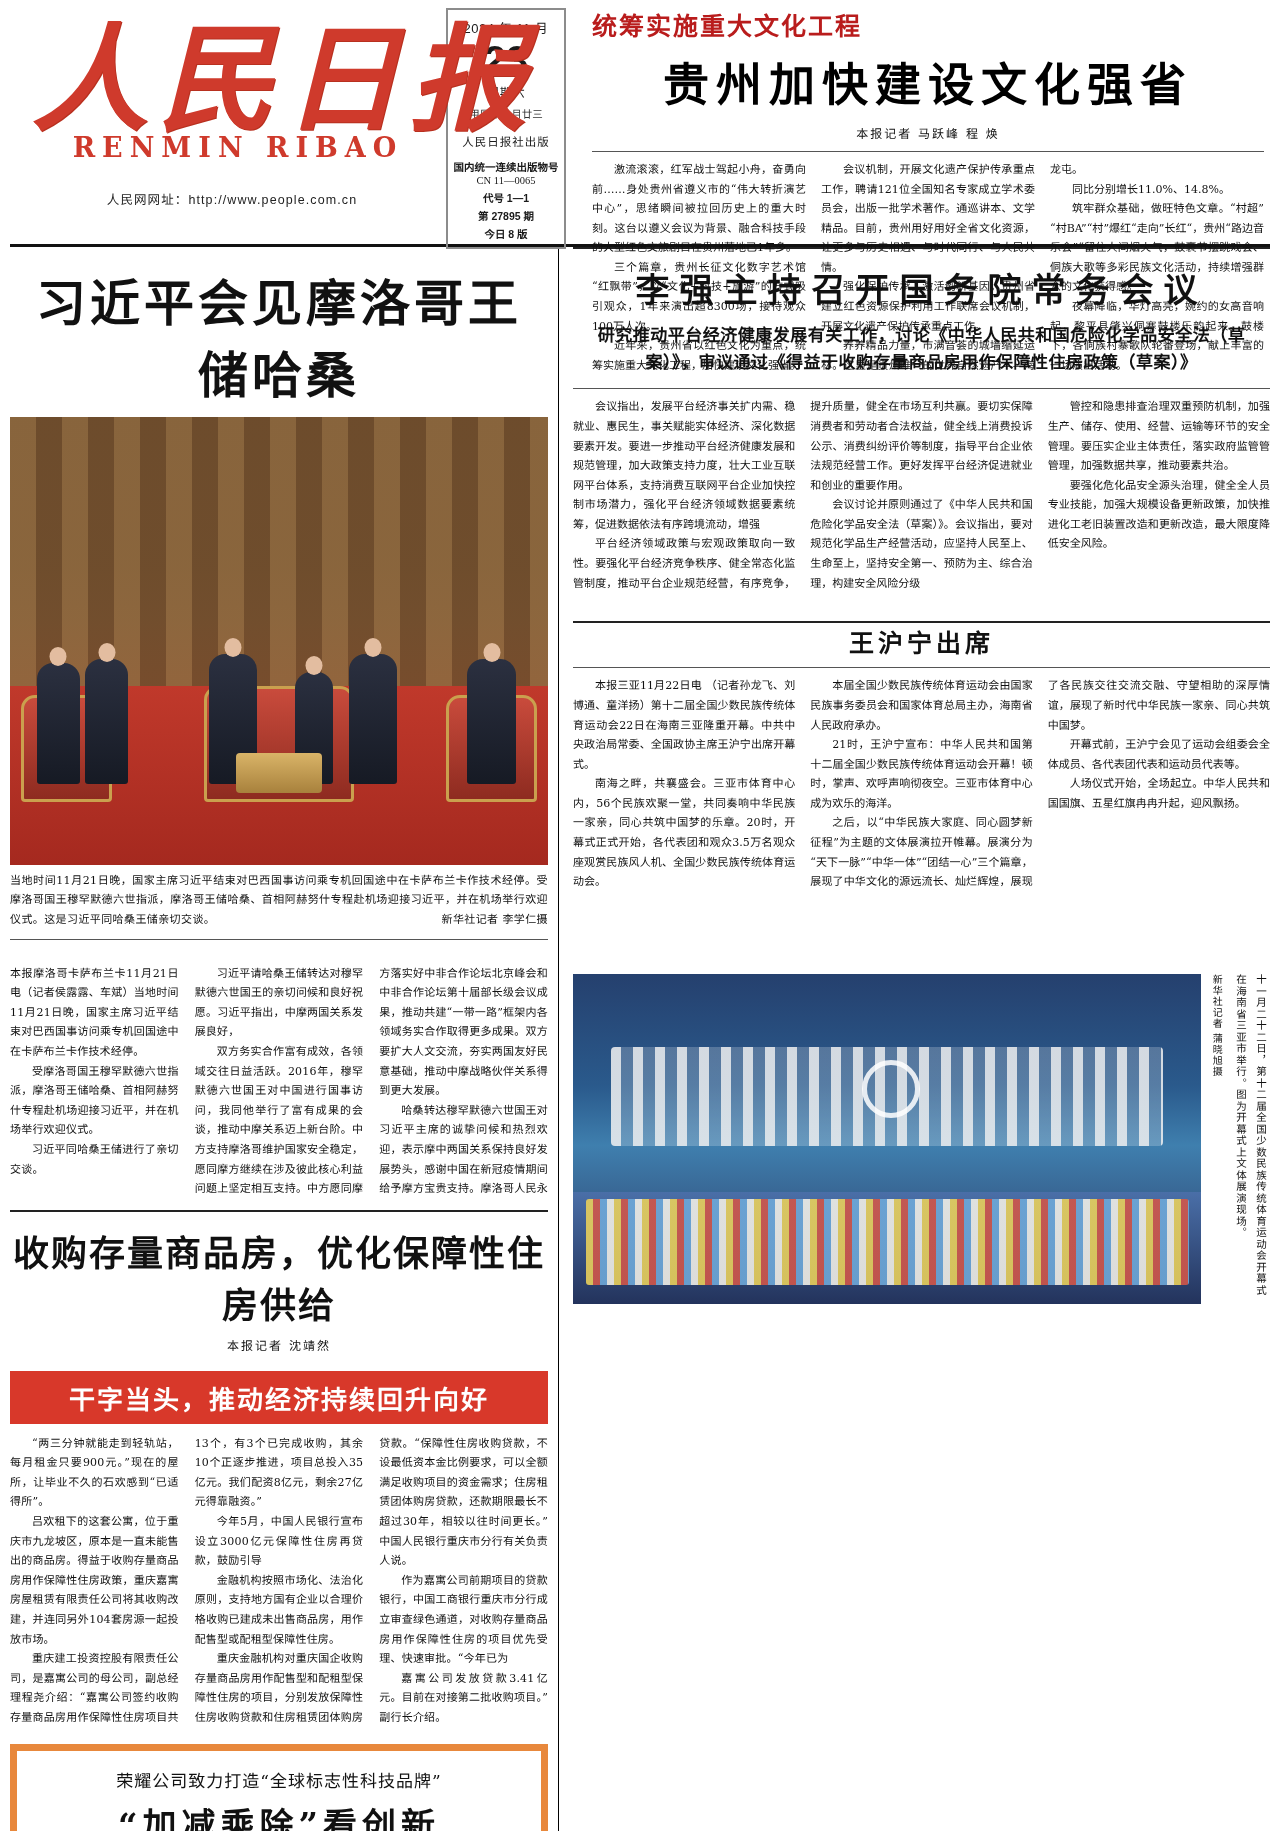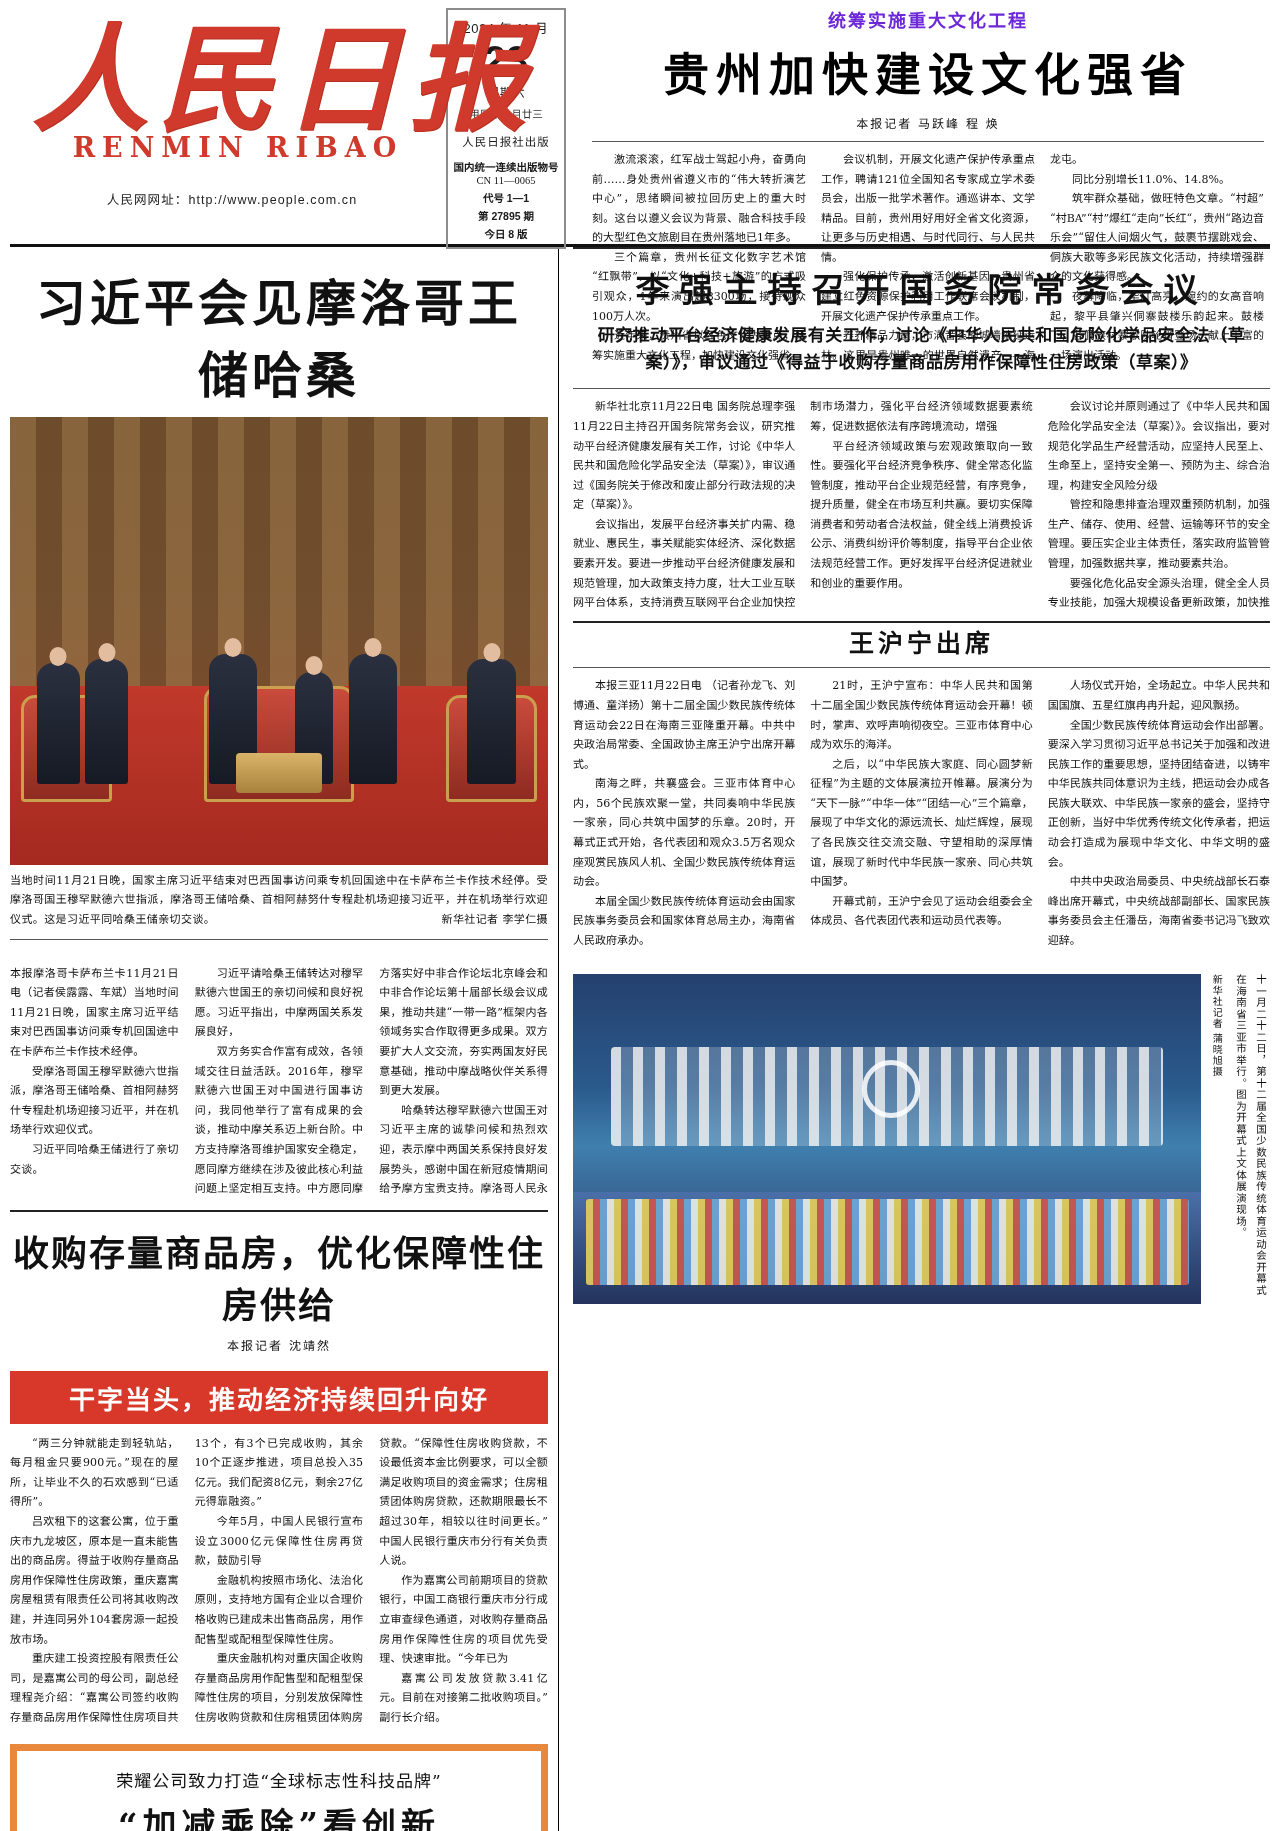--- a/index.html
+++ b/index.html
@@ -67,22 +67,22 @@
             font-family:"DejaVu Serif","Liberation Serif",serif; }
   .db-cn1 { font-size:10.5px; margin-top:10px; font-weight:700; }
   .db-cn2 { font-size:10.5px; margin-top:1px; font-family:"Liberation Serif",serif;}
   .db-code { font-size:10.5px; margin-top:4px; font-weight:700;}
   .db-issue { font-size:10.5px; margin-top:3px; font-weight:700;}
   .db-pages { font-size:10.5px; margin-top:3px; font-weight:700;}
 
   
   .mh-right { flex:1; padding:6px 6px 0 26px; }
   .gz-sub {
-    text-align:center; font-size:18px; font-weight:700; letter-spacing:2px;
-    font-family:"DejaVu Serif","Liberation Serif",serif; color:#6d28d9;
+    text-align:left; font-size:25px; font-weight:700; letter-spacing:2px;
+    font-family:"DejaVu Serif","Liberation Serif",serif; color:#b91c1c;
   }
   .gz-main {
     text-align:center; font-size:46px; font-weight:900; letter-spacing:7px;
     margin-top:6px; font-family:"Liberation Sans",sans-serif; color:#000;
   }
   .gz-by { text-align:center; font-size:12px; margin-top:10px; letter-spacing:2px; }
 
   
   .rule-thick { border-top:3px solid #111; margin:8px 0 0; }
   .rule-thin  { border-top:1px solid #555; }
@@ -348,21 +348,20 @@
 
       <div class="rule-med"></div>
 
       <div class="liqiang-title">李强主持召开国务院常务会议</div>
       <div class="liqiang-sub">研究推动平台经济健康发展有关工作，讨论《中华人民共和国危险化学品安全法（草案）》，审议通过《得益于收购存量商品房用作保障性住房政策（草案）》</div>
 
       <div class="rule-thin" style="margin-top:12px"></div>
 
       <div class="rc-body rc-cols3" style="margin-top:8px;height:218px;overflow:hidden">
         <div>
-          <p class="lead">新华社北京11月22日电  国务院总理李强11月22日主持召开国务院常务会议，研究推动平台经济健康发展有关工作，讨论《中华人民共和国危险化学品安全法（草案）》，审议通过《国务院关于修改和废止部分行政法规的决定（草案）》。</p>
           <p>会议指出，发展平台经济事关扩内需、稳就业、惠民生，事关赋能实体经济、深化数据要素开发。要进一步推动平台经济健康发展和规范管理，加大政策支持力度，壮大工业互联网平台体系，支持消费互联网平台企业加快控制市场潜力，强化平台经济领域数据要素统筹，促进数据依法有序跨境流动，增强</p>
         </div>
         <div>
           <p>平台经济领域政策与宏观政策取向一致性。要强化平台经济竞争秩序、健全常态化监管制度，推动平台企业规范经营，有序竞争，提升质量，健全在市场互利共赢。要切实保障消费者和劳动者合法权益，健全线上消费投诉公示、消费纠纷评价等制度，指导平台企业依法规范经营工作。更好发挥平台经济促进就业和创业的重要作用。</p>
           <p>会议讨论并原则通过了《中华人民共和国危险化学品安全法（草案）》。会议指出，要对规范化学品生产经营活动，应坚持人民至上、生命至上，坚持安全第一、预防为主、综合治理，构建安全风险分级</p>
         </div>
         <div>
           <p>管控和隐患排查治理双重预防机制，加强生产、储存、使用、经营、运输等环节的安全管理。要压实企业主体责任，落实政府监管管管理，加强数据共享，推动要素共治。</p>
           <p>要强化危化品安全源头治理，健全全人员专业技能，加强大规模设备更新政策，加快推进化工老旧装置改造和更新改造，最大限度降低安全风险。</p>
 
@@ -379,25 +378,20 @@
         <div>
           <p class="lead">本报三亚11月22日电  （记者孙龙飞、刘博通、童洋扬）第十二届全国少数民族传统体育运动会22日在海南三亚隆重开幕。中共中央政治局常委、全国政协主席王沪宁出席开幕式。</p>
           <p>南海之畔，共襄盛会。三亚市体育中心内，56个民族欢聚一堂，共同奏响中华民族一家亲，同心共筑中国梦的乐章。20时，开幕式正式开始，各代表团和观众3.5万名观众座观赏民族风人机、全国少数民族传统体育运动会。</p>
           <p>本届全国少数民族传统体育运动会由国家民族事务委员会和国家体育总局主办，海南省人民政府承办。</p>
         </div>
         <div>
           <p>21时，王沪宁宣布：中华人民共和国第十二届全国少数民族传统体育运动会开幕！顿时，掌声、欢呼声响彻夜空。三亚市体育中心成为欢乐的海洋。</p>
           <p>之后，以“中华民族大家庭、同心圆梦新征程”为主题的文体展演拉开帷幕。展演分为“天下一脉”“中华一体”“团结一心”三个篇章，展现了中华文化的源远流长、灿烂辉煌，展现了各民族交往交流交融、守望相助的深厚情谊，展现了新时代中华民族一家亲、同心共筑中国梦。</p>
           <p>开幕式前，王沪宁会见了运动会组委会全体成员、各代表团代表和运动员代表等。</p>
           <p>人场仪式开始，全场起立。中华人民共和国国旗、五星红旗冉冉升起，迎风飘扬。</p>
-        </div>
-        <div>
-          <p>全国少数民族传统体育运动会作出部署。要深入学习贯彻习近平总书记关于加强和改进民族工作的重要思想，坚持团结奋进，以铸牢中华民族共同体意识为主线，把运动会办成各民族大联欢、中华民族一家亲的盛会，坚持守正创新，当好中华优秀传统文化传承者，把运动会打造成为展现中华文化、中华文明的盛会。</p>
-          <p>中共中央政治局委员、中央统战部长石泰峰出席开幕式，中央统战部副部长、国家民族事务委员会主任潘岳，海南省委书记冯飞致欢迎辞。</p>
-
         </div>
       </div>
 
       <div style="display:flex;gap:8px;margin-top:10px">
         <div style="flex:1">
           <div class="bottom-photo">
             <div class="ph-sport">
               <div class="stage"></div>
               <div class="flagrow"></div>
               <div class="ring"></div>

